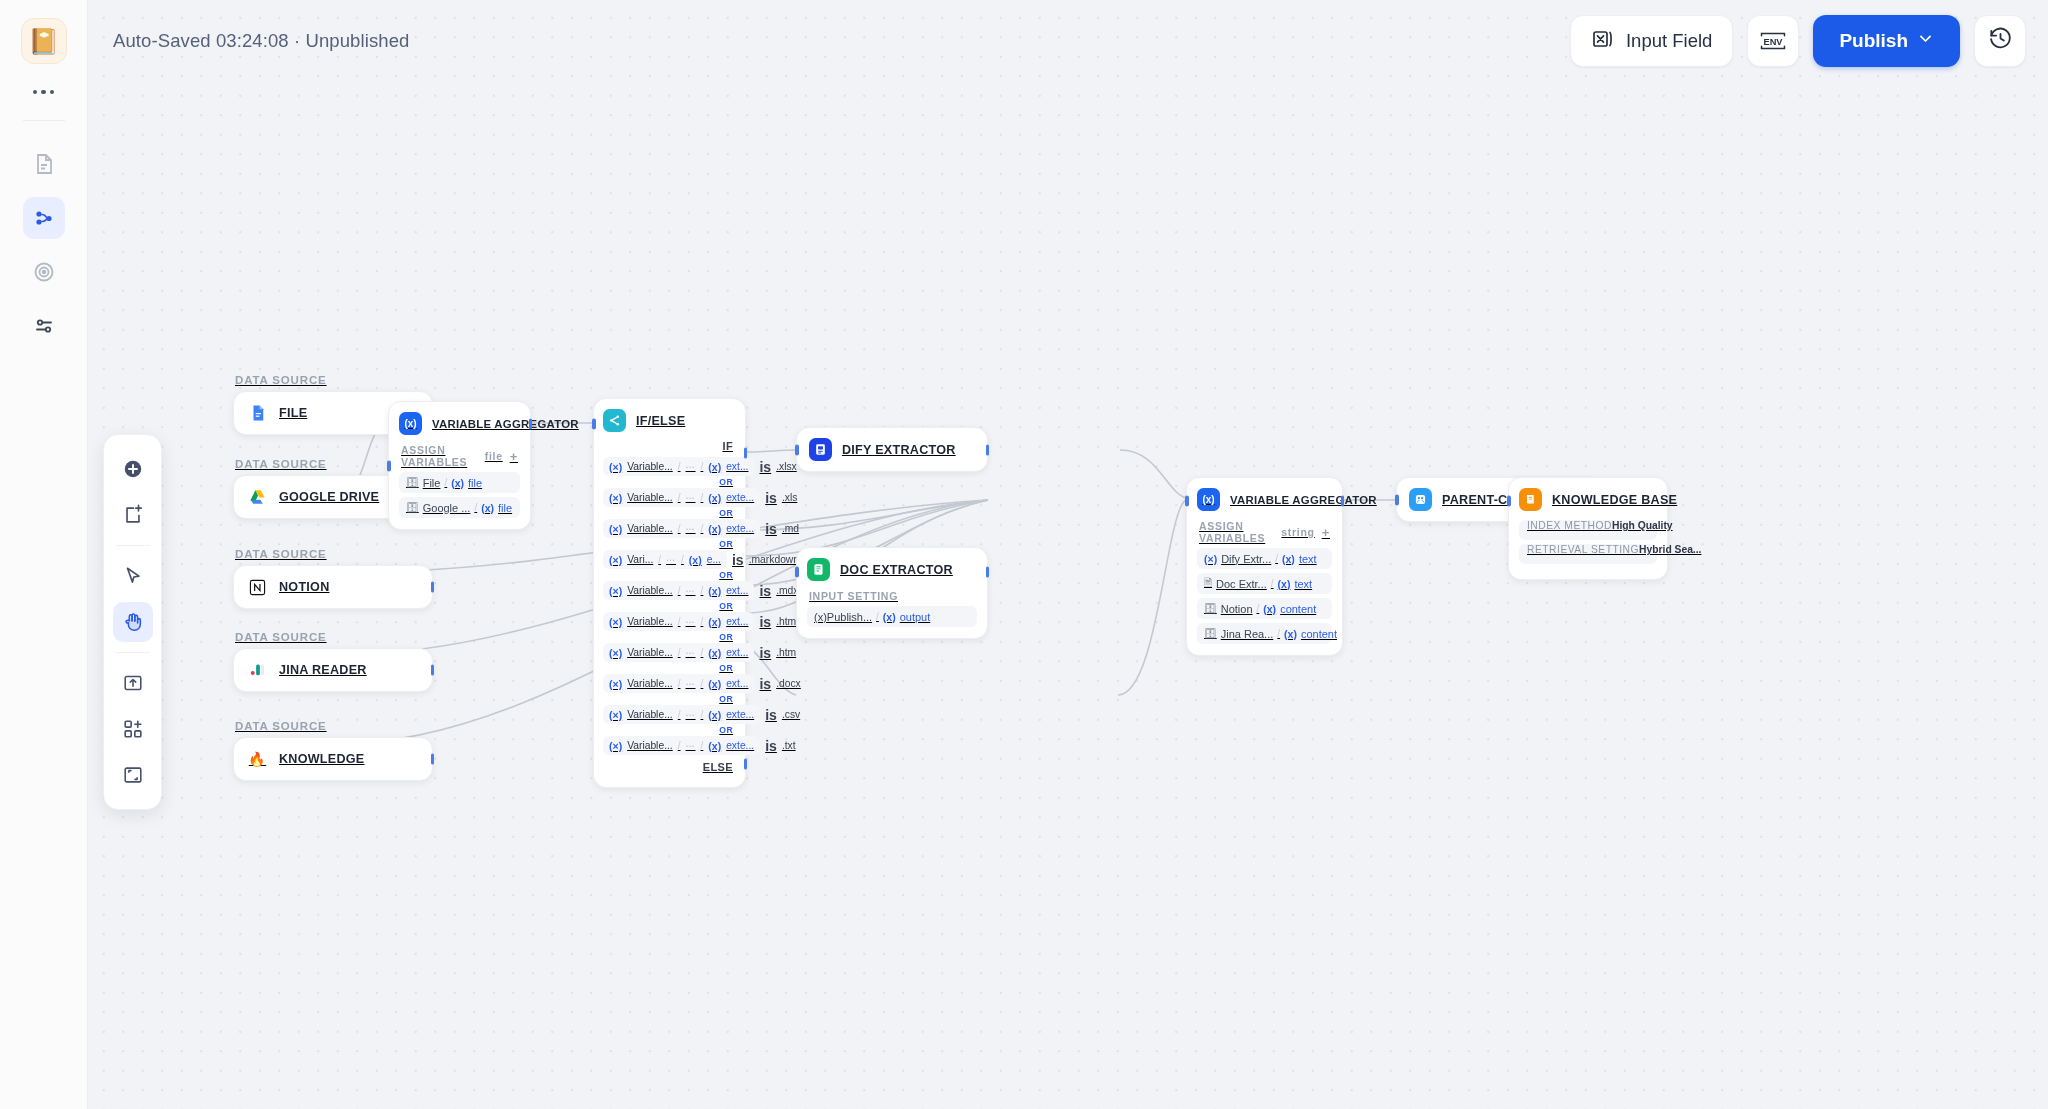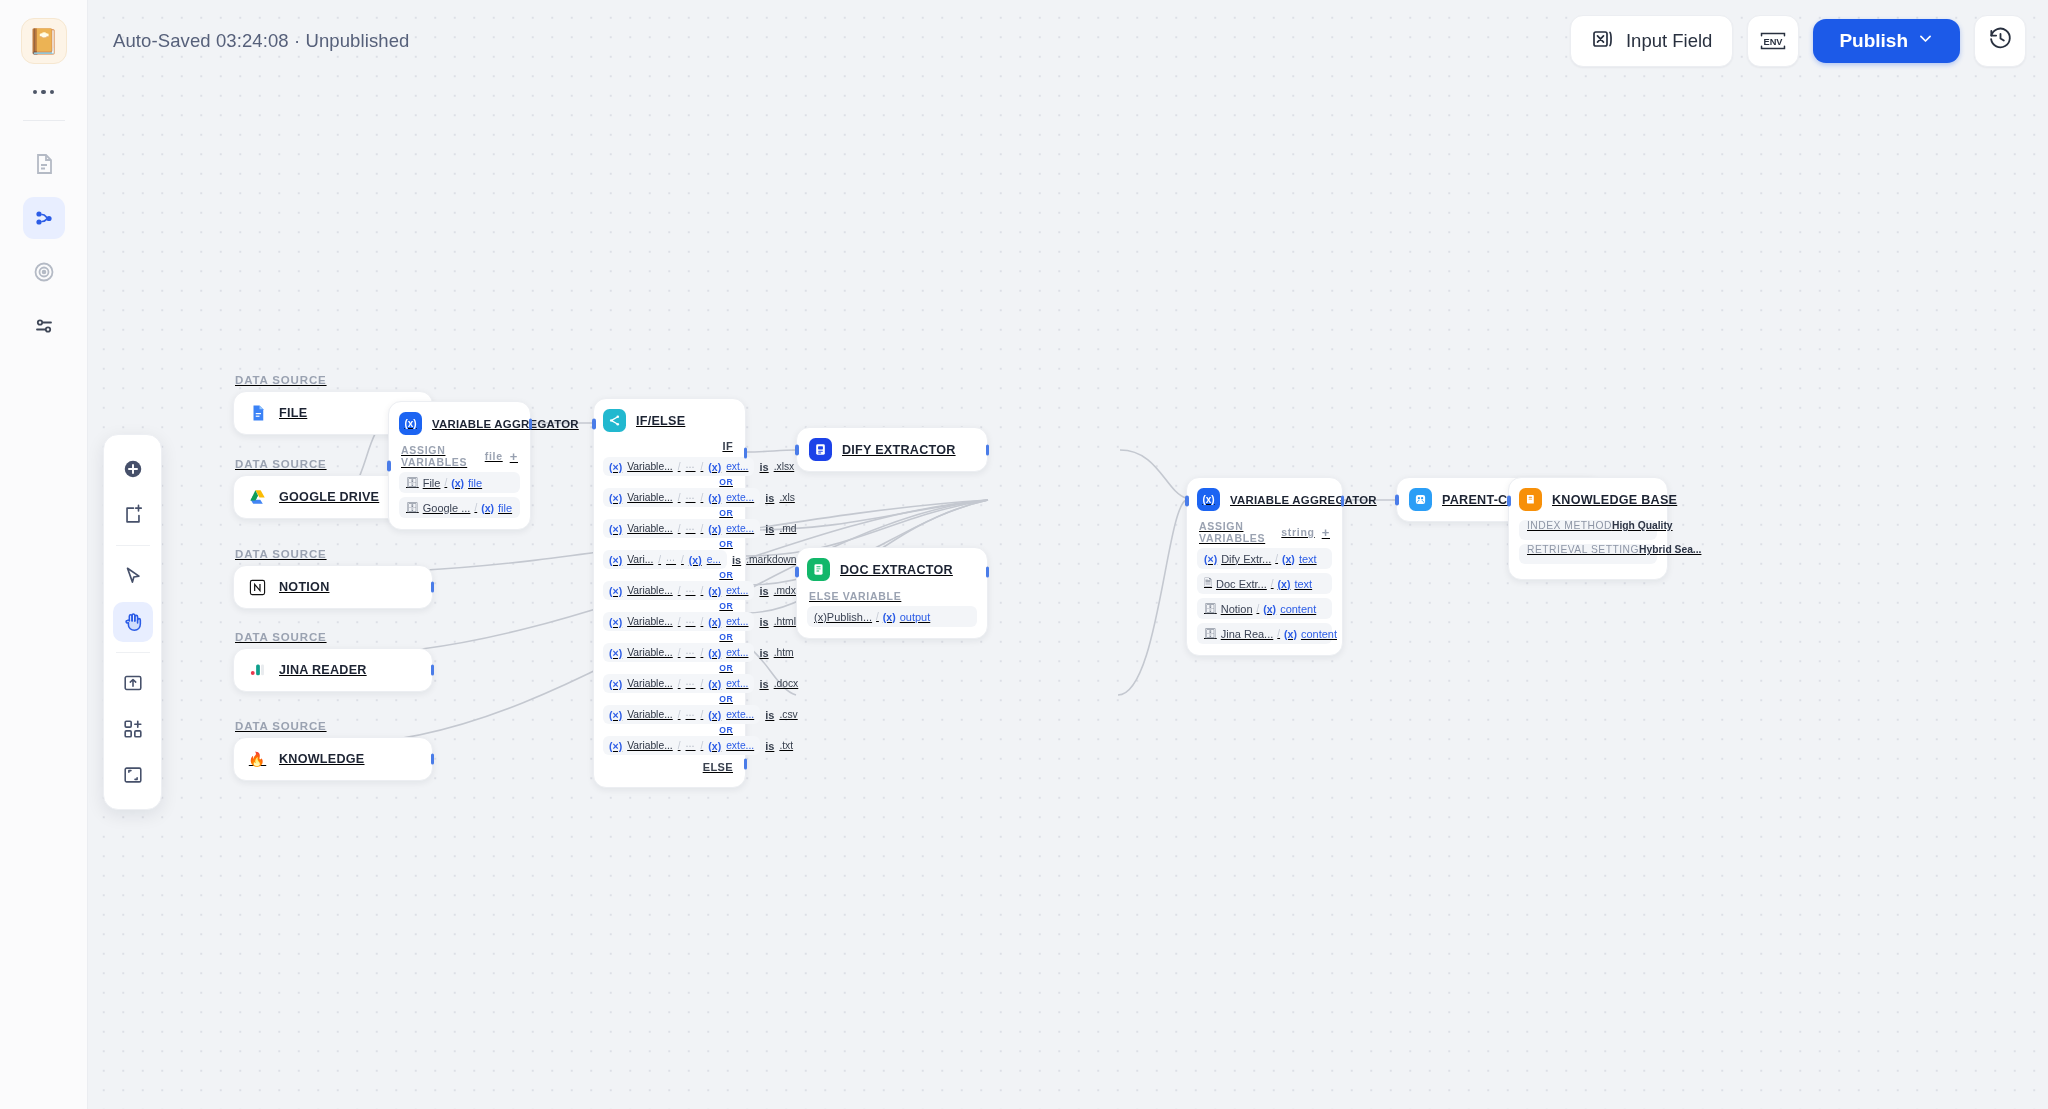--- a/index.html
+++ b/index.html
@@ -77,21 +77,21 @@
     display: inline-flex; align-items: center; justify-content: center;
     font-size: 14px; color: #5b6376; padding: 0 6px; font-weight: 600;
   }
   .vline { width: 1px; height: 26px; background: #e7e9ee; margin: 0 4px; }
   .iconbtn {
     width: 40px; height: 40px; display: flex; align-items: center; justify-content: center;
     color: #384150; border-radius: 9px; cursor: pointer;
   }
   #publish-btn {
     background: #1c5ae8; color: #fff; border: none; border-radius: 13px;
-    height: 44px; padding: 0 26px; display: flex; align-items: center; gap: 9px;
+    height: 52px; padding: 0 26px; display: flex; align-items: center; gap: 9px;
     font-size: 19px; font-weight: 700; cursor: pointer;
     box-shadow: 0 2px 5px rgba(28,90,232,.3);
   }
 
   
   #toolbar {
     position: absolute; left: 103px; top: 434px; width: 59px;
     background: #fff; border: 1px solid #edeff3; border-radius: 15px;
     box-shadow: 0 5px 18px rgba(16,24,40,.09);
     padding: 11px 0; display: flex; flex-direction: column; align-items: center;
@@ -152,21 +152,21 @@
     display: flex; align-items: center; gap: 5px;
     font-size: 10.3px; color: #2b3342; white-space: nowrap; margin-bottom: 1px;
   }
   .cond-pill {
     background: #f4f6f9; border-radius: 6px; height: 19px;
     display: flex; align-items: center; gap: 5px; padding: 0 6px;
     flex: 0 0 auto;
   }
   .cond-sep { color: #c7ccd6; font-size: 10px; }
   .cond-dots { color: #9aa2b1; letter-spacing: 1px; font-size: 9px; }
-  .cond-op { color: #39414f; font-weight: 700; font-size: 11px; margin-left: auto; }
+  .cond-op { color: #39414f; font-weight: 700; font-size: 14px; margin-left: auto; }
   .cond-val { color: #39414f; font-size: 10.3px; }
   .or-label {
     text-align: right; font-size: 8.6px; font-weight: 700; color: #2b5ce6;
     letter-spacing: .4px; margin: 0 3px 1px;
   }
   .kv-row {
     background: #f3f5f8; border-radius: 6px; height: 20px;
     display: flex; padding: 0 8px;
     margin-bottom: 4px; font-size: 10.3px; white-space: nowrap;
   }
@@ -533,21 +533,21 @@
             <svg width="13" height="13" viewBox="0 0 24 24">
                 <rect x="4.5" y="2.5" width="15" height="19" rx="2.4" fill="#fff"></rect>
                 <rect x="8" y="6" width="8" height="1.7" rx=".8" fill="#12b76a"></rect>
                 <rect x="8" y="10" width="8" height="1.7" rx=".8" fill="#12b76a"></rect>
                 <rect x="8" y="14" width="5.5" height="1.7" rx=".8" fill="#12b76a"></rect>
               </svg>
           </span>
           <span class="node-title">DOC EXTRACTOR</span>
         </div>
         <div class="sect">
-          <span>ELSE VARIABLE</span>
+          <span>INPUT SETTING</span>
         </div>
         <div class="vrow">
           <span class="vdim">(x)Publish...</span>
           <span class="cond-sep">/</span>
           <span class="vx">(x)</span>
           <span class="vblue">output</span>
         </div>
       </div>
     </div>
 

